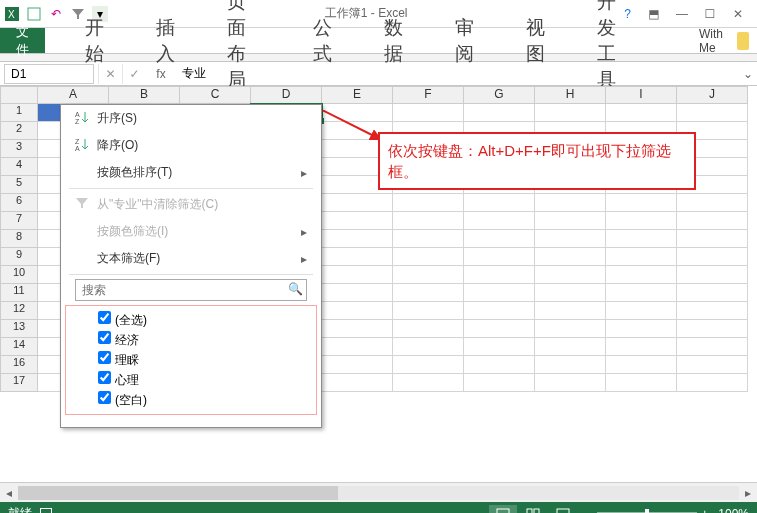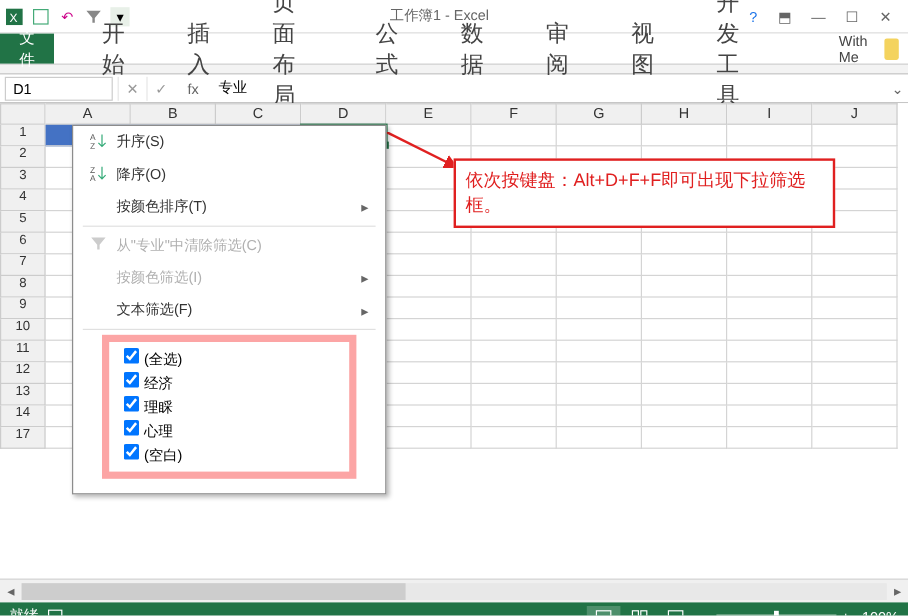--- a/index.html
+++ b/index.html
@@ -43,21 +43,21 @@
 .cell.active .fill-handle { position: absolute; right: -3px; bottom: -3px; width: 6px; height: 6px; background: #217346; }
 
 .filter-menu { position: absolute; left: 60px; top: 18px; width: 262px; background: #fff; border: 1px solid #8c8c8c; box-shadow: 2px 2px 4px rgba(0,0,0,0.3); z-index: 10; padding-bottom: 8px; }
 .fm-row { display: flex; align-items: center; padding: 5px 14px; gap: 8px; font-size: 12px; color: #333; }
 .fm-row.disabled { color: #b0b0b0; }
 .fm-row .arrow-r { margin-left: auto; color: #666; }
 .fm-sep { height: 1px; background: #e0e0e0; margin: 2px 8px; }
 .fm-search { margin: 4px 14px; position: relative; }
 .fm-search input { width: 100%; padding: 3px 22px 3px 6px; border: 1px solid #aaa; font-size: 12px; }
 .fm-search .sicon { position: absolute; right: 4px; top: 3px; color: #888; }
-.fm-tree { margin: 4px 24px; border: 6px solid #fca5a5; padding: 4px 6px 4px 12px; max-height: 120px; }
+.fm-tree { margin: 4px 4px; border: 1px solid #fca5a5; padding: 4px 6px 4px 32px; max-height: 120px; }
 .fm-tree label { display: block; font-size: 12px; padding: 1px 0; }
 .fm-tree input[type=checkbox] { margin-right: 4px; }
 
 .annotation-arrow { position: absolute; left: 322px; top: 24px; z-index: 5; }
 .annotation-box { position: absolute; left: 378px; top: 46px; width: 318px; height: 58px; border: 2px solid #e02020; padding: 6px 8px; font-size: 15px; color: #e02020; line-height: 1.4; z-index: 5; background: #fff; }
 
 .hscroll-area { height: 20px; background: #f0f0f0; display: flex; align-items: center; border-top: 1px solid #ccc; }
 .hscroll-area .sbtn { width: 18px; text-align: center; color: #666; }
 .hscroll-track { flex: 1; height: 14px; background: #e8e8e8; position: relative; }
 .hscroll-thumb { position: absolute; left: 0; width: 320px; height: 100%; background: #cdcdcd; }
@@ -340,20 +340,33 @@
         <div class="cell"></div>
         <div class="cell"></div>
         <div class="cell"></div>
         <div class="cell"></div>
         <div class="cell"></div>
         <div class="cell"></div>
         <div class="cell"></div>
         <div class="cell"></div>
       </div>
       <div class="row">
+        <div class="rowhead">16</div>
+        <div class="cell"></div>
+        <div class="cell"></div>
+        <div class="cell"></div>
+        <div class="cell"></div>
+        <div class="cell"></div>
+        <div class="cell"></div>
+        <div class="cell"></div>
+        <div class="cell"></div>
+        <div class="cell"></div>
+        <div class="cell"></div>
+      </div>
+      <div class="row">
         <div class="rowhead">17</div>
         <div class="cell"></div>
         <div class="cell"></div>
         <div class="cell"></div>
         <div class="cell"></div>
         <div class="cell"></div>
         <div class="cell"></div>
         <div class="cell"></div>
         <div class="cell"></div>
         <div class="cell"></div>
@@ -400,20 +413,24 @@
       <span style="width:14px"></span>
       <span>按颜色筛选(I)</span>
       <span class="arrow-r">▸</span>
     </div>
     <div class="fm-row">
       <span style="width:14px"></span>
       <span>文本筛选(F)</span>
       <span class="arrow-r">▸</span>
     </div>
     <div class="fm-sep"></div>
+    <div class="fm-search">
+      <input type="text" placeholder="搜索" style="">
+      <span class="sicon">🔍</span>
+    </div>
     <div class="fm-tree" id="fm-tree">
         <label><input type="checkbox" checked="" style="">(全选)</label>
         <label><input type="checkbox" checked="" style="">经济</label>
         <label><input type="checkbox" checked="" style="">理睬</label>
         <label><input type="checkbox" checked="" style="">心理</label>
         <label><input type="checkbox" checked="" style="">(空白)</label>
       </div>
   </div>
 
   <svg class="annotation-arrow" width="70" height="40">

